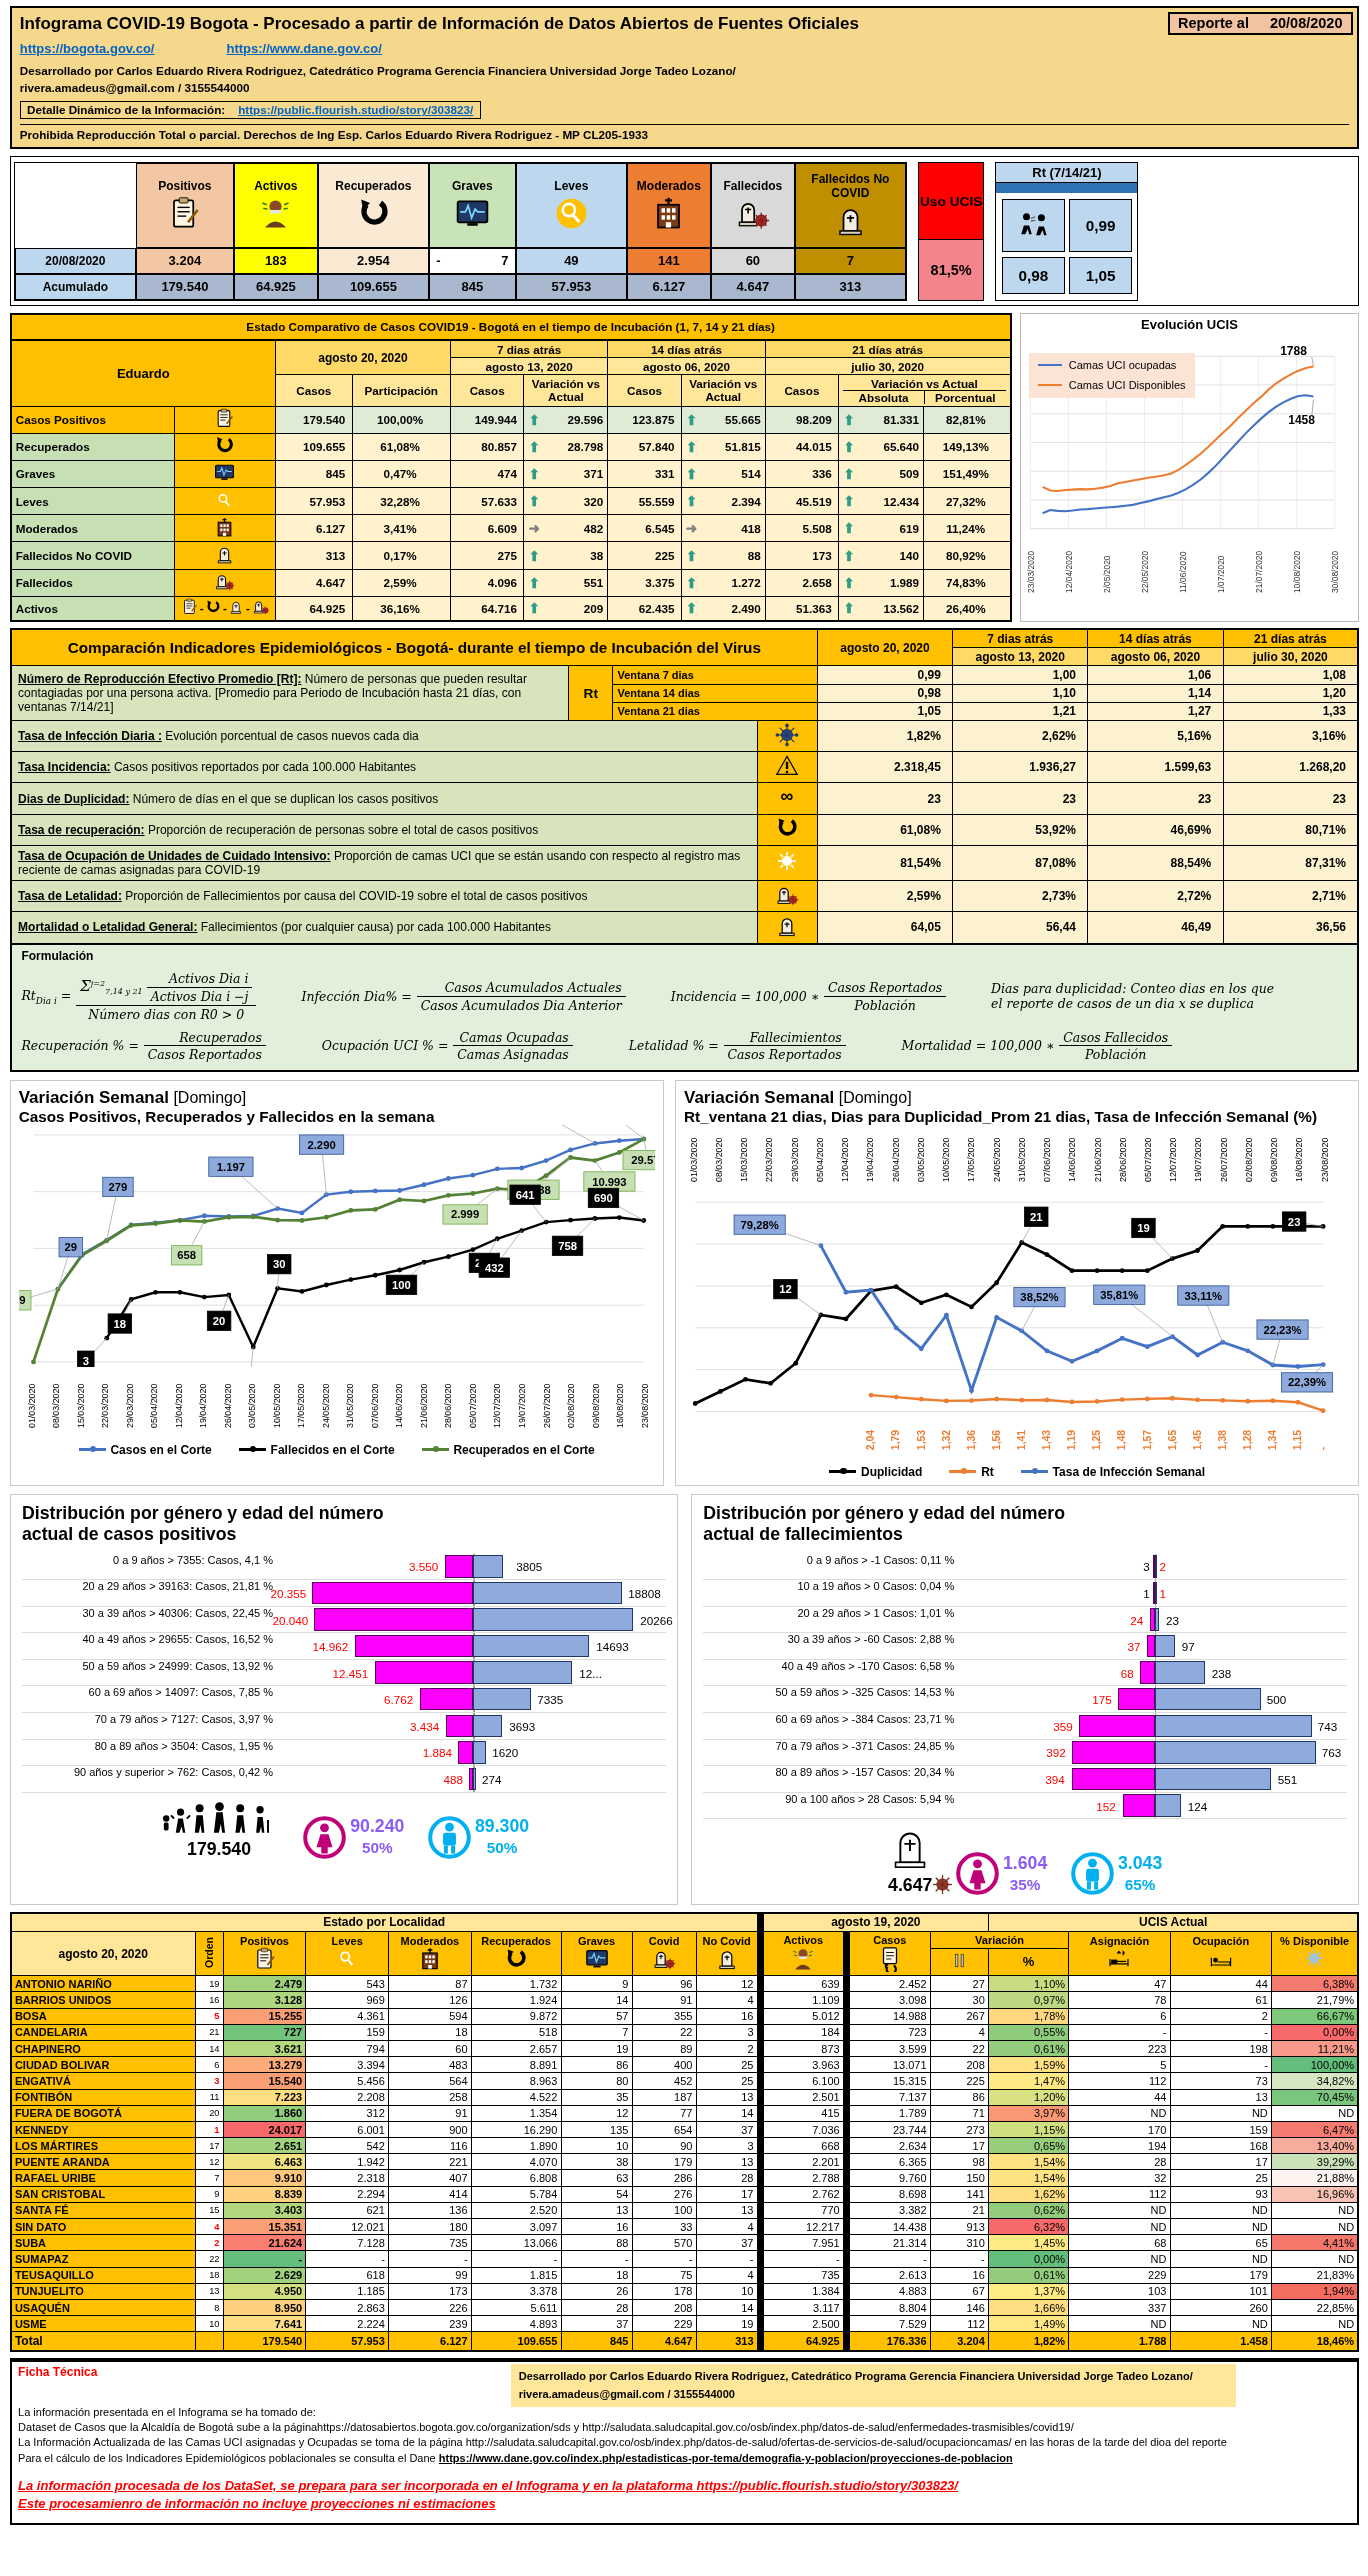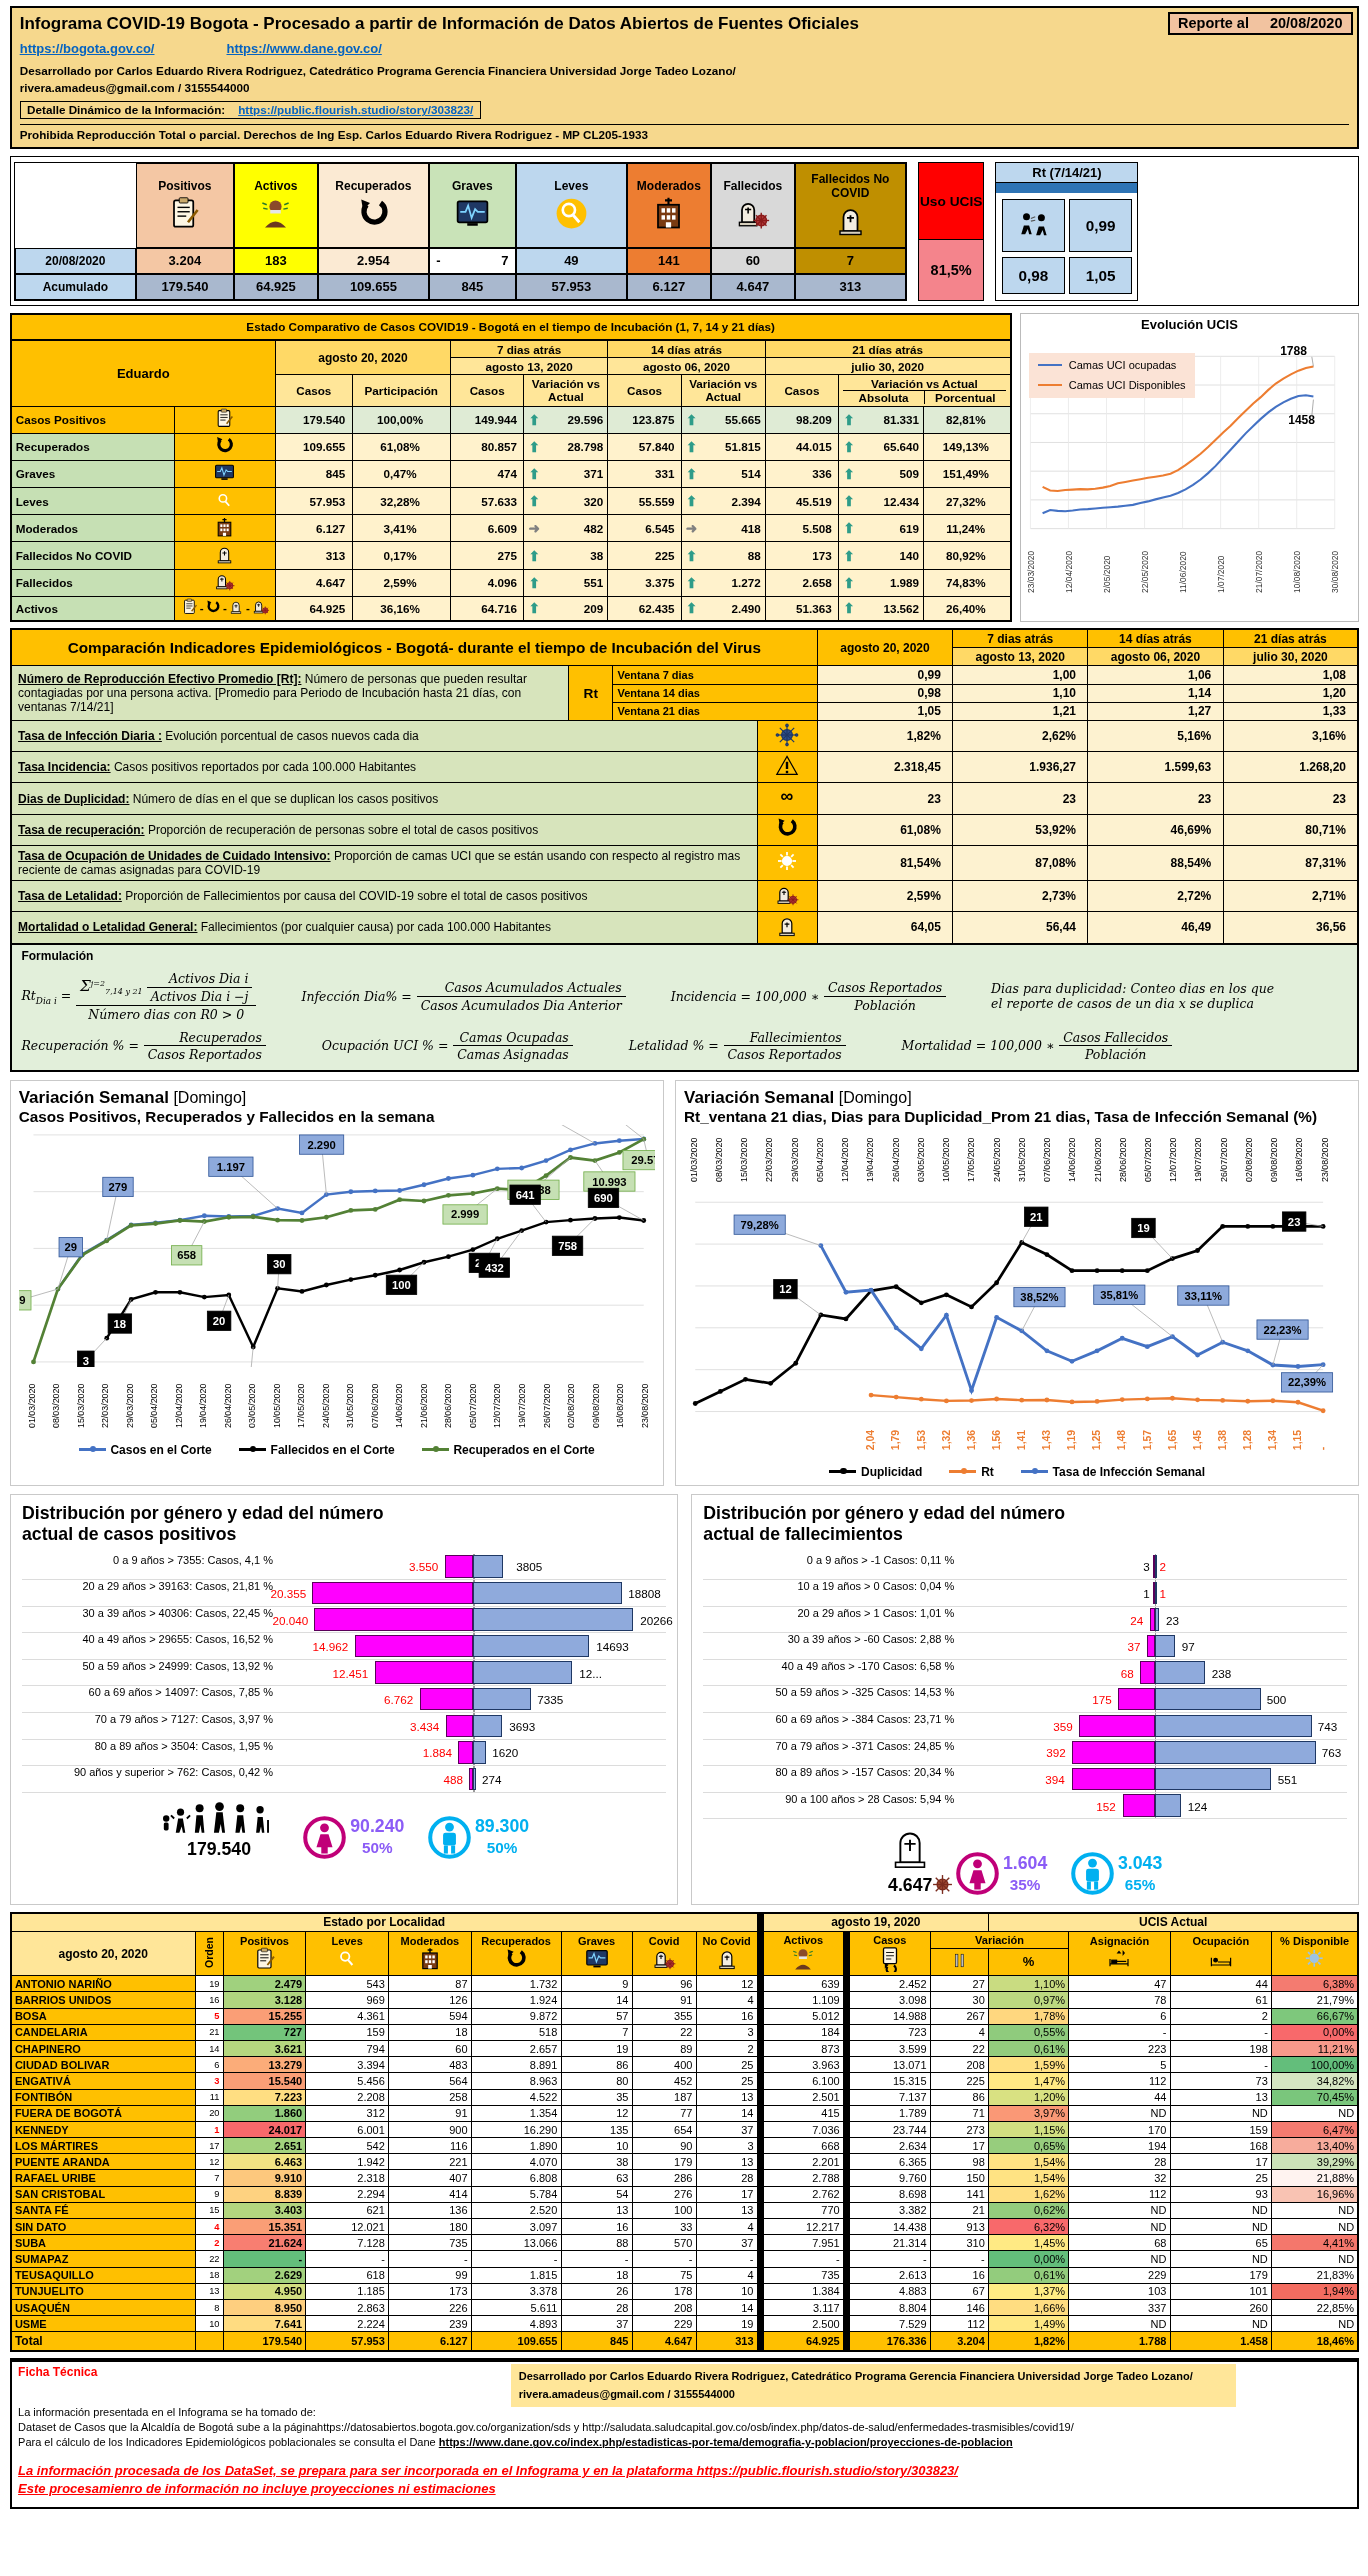--- a/index.html
+++ b/index.html
@@ -2169,20 +2169,21 @@
   </div>
 
   <div class="foot mt">
     <div class="ficha">Ficha Técnica</div>
     <div class="dev-box">
       <span>Desarrollado por Carlos Eduardo Rivera Rodriguez, Catedrático Programa Gerencia Financiera Universidad Jorge Tadeo Lozano/</span><br>
       <span>rivera.amadeus@gmail.com / 3155544000</span>
     </div>
     <p style="margin-top:27px;">La información presentada en el Infograma se ha tomado de:</p>
     <p>Dataset de Casos que  la Alcaldía de Bogotá sube a la páginahttps://datosabiertos.bogota.gov.co/organization/sds  y http://saludata.saludcapital.gov.co/osb/index.php/datos-de-salud/enfermedades-trasmisibles/covid19/</p>
+    <p>La Información Actualizada de las Camas UCI asignadas y Ocupadas se toma de la página  http://saludata.saludcapital.gov.co/osb/index.php/datos-de-salud/ofertas-de-servicios-de-salud/ocupacioncamas/ en las horas de la tarde del dioa del reporte</p>
     <p>
       <span>Para el cálculo de los Indicadores Epidemiológicos poblacionales se consulta el Dane </span><a class="lnk" style="color:#000;" href="#">https://www.dane.gov.co/index.php/estadisticas-por-tema/demografia-y-poblacion/proyecciones-de-poblacion</a>
     </p>
     <p class="red-ital" style="margin-top:14.5px;">La información procesada de los DataSet, se prepara para ser incorporada en el Infograma y en la plataforma https://public.flourish.studio/story/303823/</p>
     <p class="red-ital">Este procesamienro de información no incluye proyecciones ni estimaciones</p>
   </div>
 
 </div>
 
 

